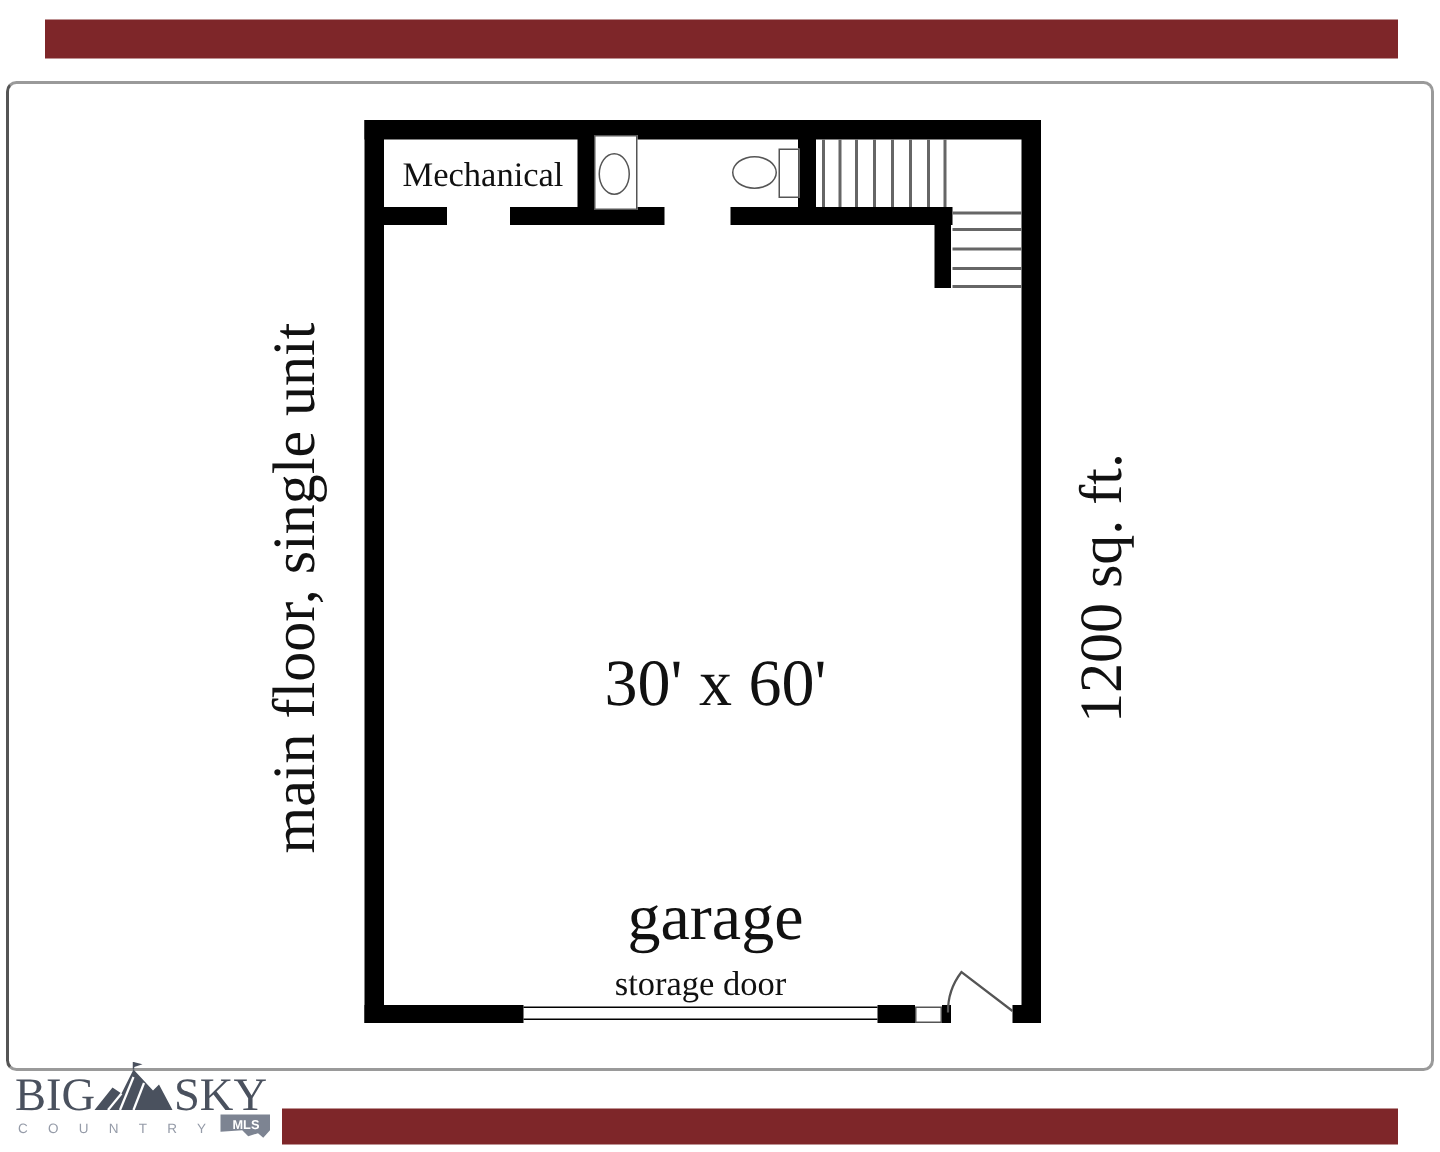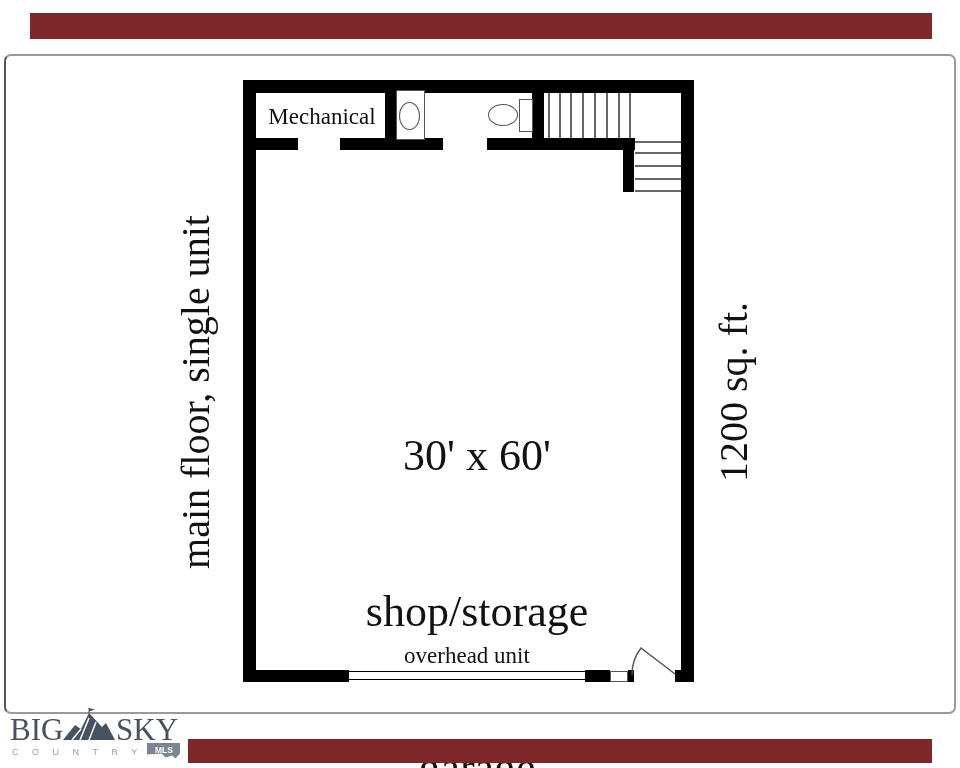--- a/index.html
+++ b/index.html
@@ -107,25 +107,24 @@
   <div class="fix sink-rect"></div>
 
   <svg class="swing" width="100" height="45" viewBox="0 0 100 45">
     <path d="M75,34 L41,8 A43,43 0 0 0 32,35" fill="none" stroke="var(--fixture-line,#555)" stroke-width="1.5"></path>
   </svg>
 
   <div class="lbl mech-lbl">Mechanical</div>
 
   <div class="lbl garage-lbl">
     <div>30' x 60'</div>
-    <div>shop/storage</div>
     <div>garage</div>
   </div>
 
-  <div class="lbl ohd-lbl">overhead unit</div>
+  <div class="lbl ohd-lbl">storage door</div>
 
   <div class="lbl rot left-lbl">main floor, single unit</div>
 
   <div class="lbl rot right-lbl">1200 sq. ft.</div>
 
   <svg class="logo" viewBox="0 0 184 62">
     <text x="2" y="34" font-family="Liberation Serif, DejaVu Serif, serif" font-size="31" style="fill:var(--logo-primary,#4a515e)">BIG</text>
     <g>
       <polygon points="55,34 67,19 73,23 81,7 94,21 98,17 107,34" style="fill:var(--logo-primary,#4a515e)"></polygon>
       <line x1="73" y1="23" x2="64" y2="34" stroke="#fff" stroke-width="1.5"></line>

